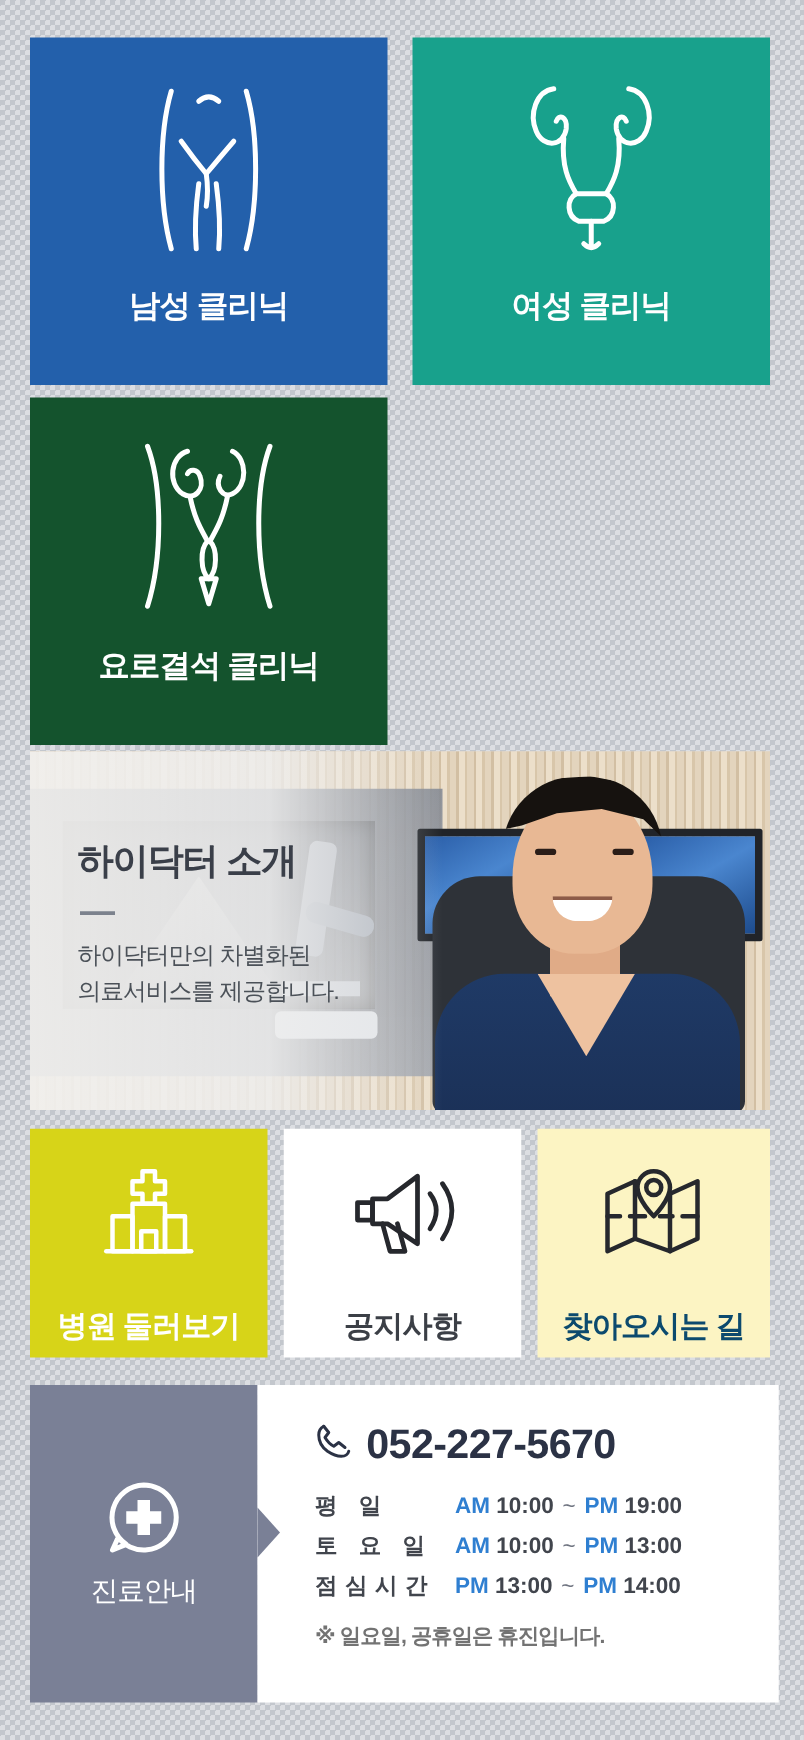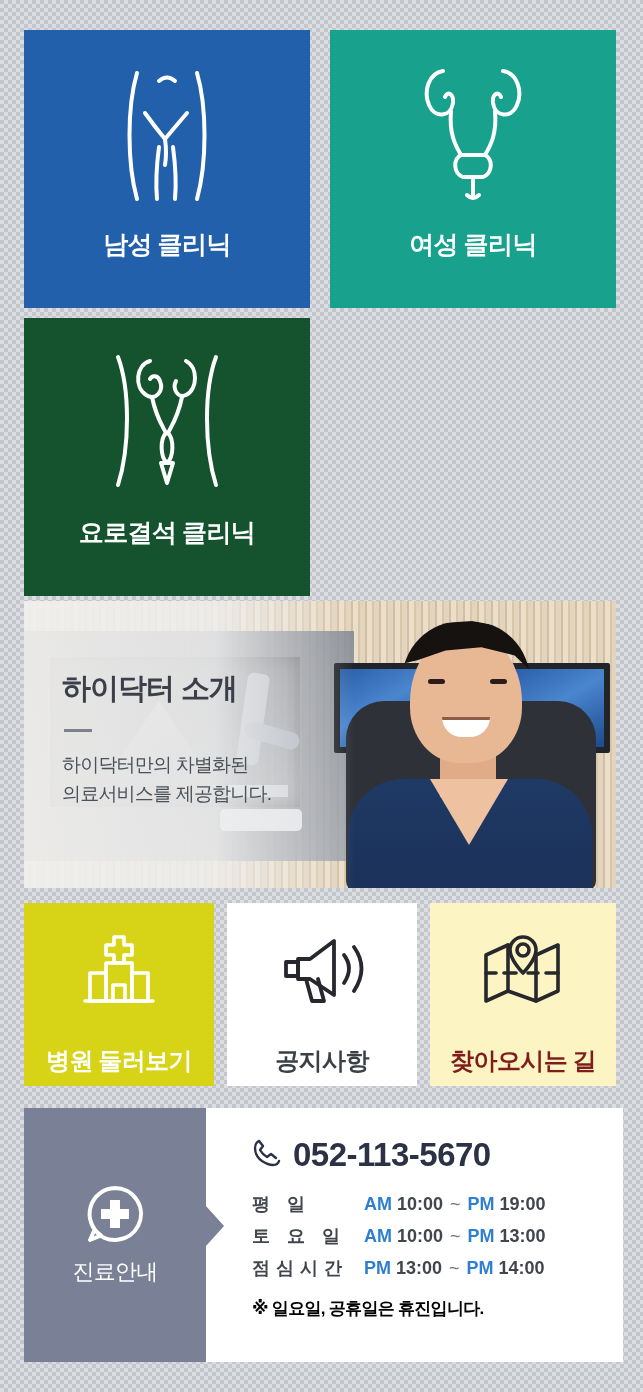--- a/index.html
+++ b/index.html
@@ -266,21 +266,21 @@
   #tile-tour .tile-label { color: #ffffff; }
   #tile-notice {
     left: 227px; top: 903px; width: 190px;
     background: #ffffff;
   }
   #tile-notice .tile-label { color: #3b3f46; }
   #tile-map {
     left: 430px; top: 903px; width: 186px;
     background: #fcf4c3;
   }
-  #tile-map .tile-label { color: #7f1d1d; }
+  #tile-map .tile-label { color: #0c4a6e; }
 
   
   #contact-section {
     position: absolute;
     left: 24px; top: 1108px;
     width: 599px; height: 254px;
   }
   #contact-aside {
     position: absolute;
     left: 0; top: 0;
@@ -350,21 +350,21 @@
   }
   .tilde {
     color: #6f7480;
     margin: 0 7px;
     font-weight: 400;
   }
   .notice-line {
     margin-top: 13px;
     font-size: 17px;
     font-weight: 700;
-    color: #000000;
+    color: #737373;
     letter-spacing: -0.7px;
   }
 </style>
 </head>
 <body>
 
 <div class="page">
 
   <div class="tile clinic-tile" id="tile-male">
     <div class="glyph">
@@ -504,21 +504,21 @@
 
     <div id="contact-card">
 
       <div class="phone-row">
         <span>
           <svg width="30" height="30" viewBox="0 0 30 30" fill="none" stroke="#2b3245" stroke-width="2.4" stroke-linecap="round" stroke-linejoin="round">
             <path d="M7 3 q-4 2 -4 7 q0 8 7 13 q6 4 11 4 q5 0 6 -4"></path>
             <path d="M7 3 l4 5 l-3 4 q3 5 7 7 l4 -3 l5 4"></path>
           </svg>
         </span>
-        <span class="phone-number">052-113-5670</span>
+        <span class="phone-number">052-227-5670</span>
       </div>
 
       <table class="hours-table">
         <tbody>
           <tr>
             <td class="hours-day">평 일</td>
             <td class="hours-time">
               <span class="ampm">AM</span><span>10:00</span><span class="tilde">~</span><span class="ampm">PM</span><span>19:00</span>
             </td>
           </tr>

